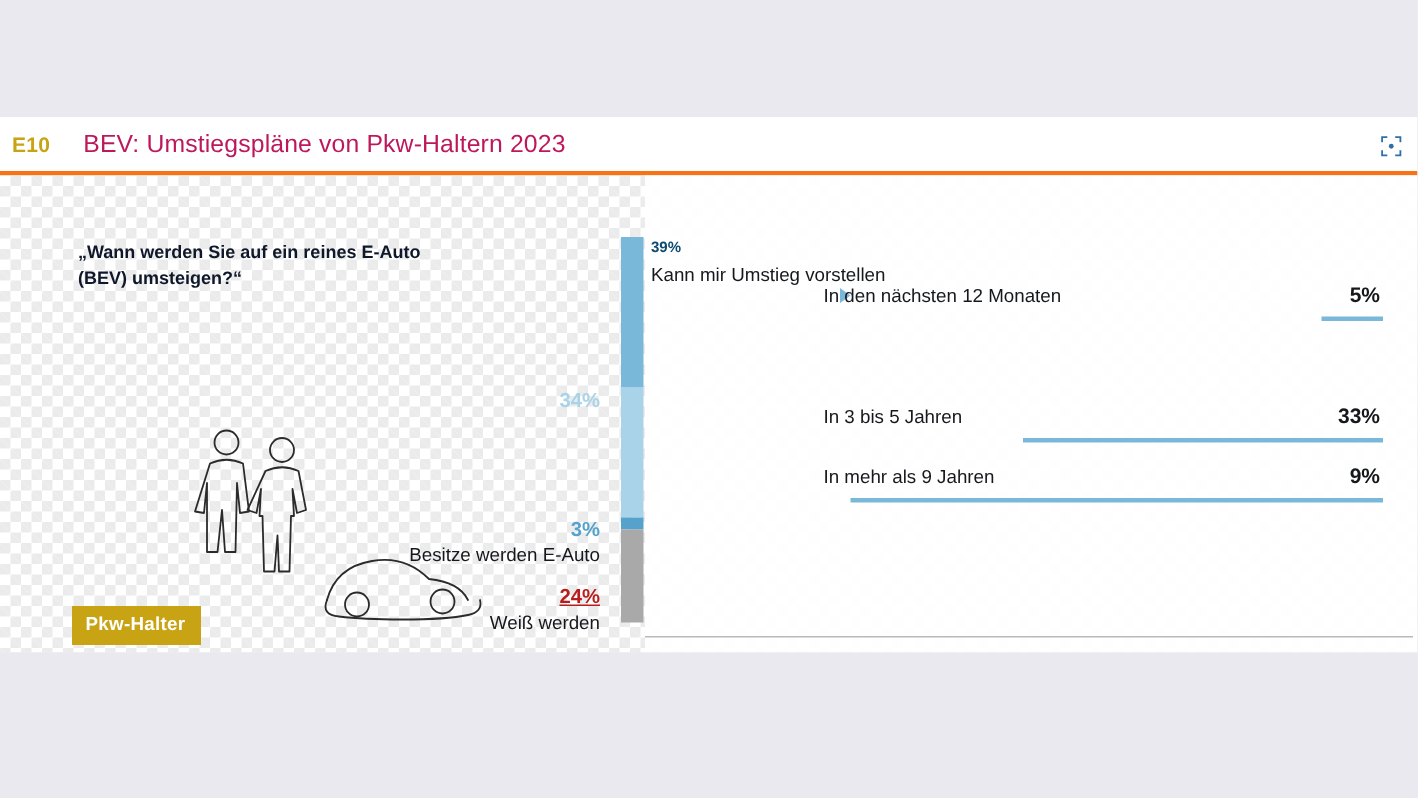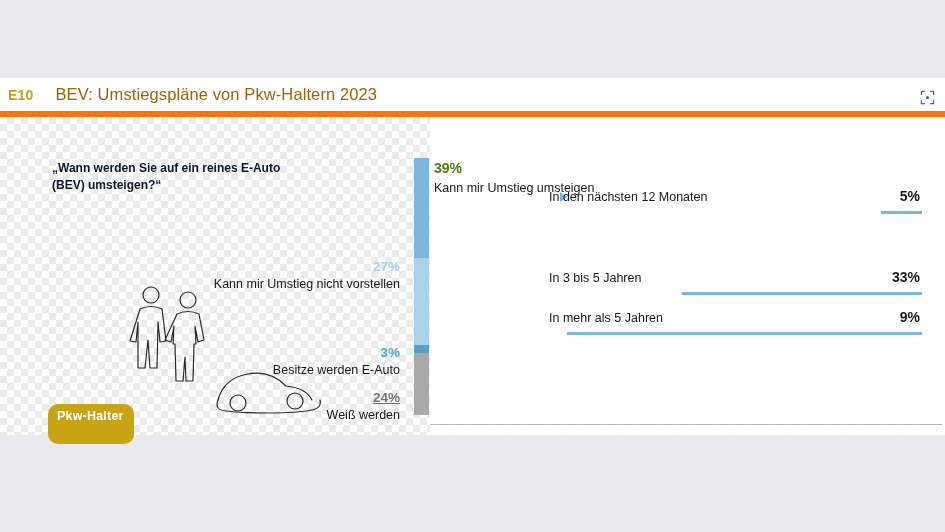--- a/index.html
+++ b/index.html
@@ -14,34 +14,34 @@
     position: relative;
     width: 945px; height: 532px;
     background: #e9e9ef;
   }
   
   .header {
     position: absolute;
     left: 0; top: 78px;
     width: 945px; height: 39px;
     background: #ffffff;
-    border-bottom: 6px solid #f97316;
+    border-bottom: 3px solid #f97316;
     display: flex;
     align-items: center;
   }
   .header-code {
     margin-left: 8px;
     color: #c8a415;
     font-weight: bold;
     font-size: 14px;
     letter-spacing: 0.2px;
   }
   .header-title {
     margin-left: 22px;
-    color: #a16207;
+    color: #be185d;
     font-size: 16.5px;
     letter-spacing: 0.1px;
   }
   .header-icon {
     position: absolute;
     right: 10px;
     top: 12px;
     width: 15px; height: 15px;
     color: #2f6fa8;
   }
@@ -100,42 +100,41 @@
   }
   .illustration svg { display: block; }
 
   .badge {
     position: absolute;
     left: 48px; top: 404px;
     background: #c8a415;
     color: #ffffff;
     font-size: 12.5px;
     font-weight: bold;
-    padding: 5px 10px 21px 9px;
+    padding: 5px 10px 7px 9px;
     letter-spacing: 0.2px;
-    border-radius: 10px;
   }
 
   
   .stack {
     position: absolute;
     left: 414px;
     top: 158px;
     width: 15px;
   }
   .seg { width: 15px; }
   .lbl-1 {
     position: absolute;
     left: 434px; top: 160px;
     text-align: left;
     font-size: 12.5px;
     color: #16181c;
     line-height: 1.28;
   }
-  .lbl-1 .pct { color: #4d7c0f; font-weight: bold; font-size: 14px; display: block; margin-bottom: 2px; }
+  .lbl-1 .pct { color: #0c4a6e; font-weight: bold; font-size: 10px; display: block; margin-bottom: 2px; }
   .lbl-right {
     position: absolute;
     right: 545px;
     text-align: right;
     font-size: 12.5px;
     color: #16181c;
     line-height: 1.28;
     width: 230px;
   }
   .lbl-right .pct { font-weight: bold; font-size: 13.5px; display: block; margin-bottom: 1px; }
@@ -227,52 +226,51 @@
 
   <div class="stack">
     <div class="seg" style="height:100px;background:#7ab8da;"></div>
     <div class="seg" style="height:87px;background:#a8d3e8;"></div>
     <div class="seg" style="height:8px;background:#55a3cc;"></div>
     <div class="seg" style="height:62px;background:#a9a9a9;"></div>
   </div>
 
   <div class="lbl-1">
     <span class="pct">39%</span>
-    <span>Kann mir Umstieg umsteigen</span>
+    <span>Kann mir Umstieg vorstellen</span>
   </div>
 
   <div class="lbl-right" style="top:258px;">
-    <span class="pct" style="color:#a8d3e8;">27%</span>
-    <span>Kann mir Umstieg nicht vorstellen</span>
+    <span class="pct" style="color:#a8d3e8;">34%</span>
   </div>
 
   <div class="lbl-right" style="top:344px;">
     <span class="pct" style="color:#55a3cc;">3%</span>
     <span>Besitze werden E-Auto</span>
   </div>
 
   <div class="lbl-right" style="top:389px;">
-    <span class="pct" style="color:#737373;text-decoration:underline;">24%</span>
+    <span class="pct" style="color:#b91c1c;text-decoration:underline;">24%</span>
     <span>Weiß werden</span>
   </div>
 
   <div class="arrow"></div>
 
   <div class="sub-row" style="top:190px;">
     <span class="sub-label">In den nächsten 12 Monaten</span>
     <span class="sub-pct">5%</span>
     <div class="sub-bar" style="width:41px;"></div>
   </div>
 
 
   <div class="sub-row" style="top:271px;">
     <span class="sub-label">In 3 bis 5 Jahren</span>
     <span class="sub-pct">33%</span>
     <div class="sub-bar" style="width:240px;"></div>
   </div>
 
   <div class="sub-row" style="top:311px;">
-    <span class="sub-label">In mehr als 5 Jahren</span>
+    <span class="sub-label">In mehr als 9 Jahren</span>
     <span class="sub-pct">9%</span>
     <div class="sub-bar" style="width:355px;"></div>
   </div>
 
 </div>
 
 </body></html>

